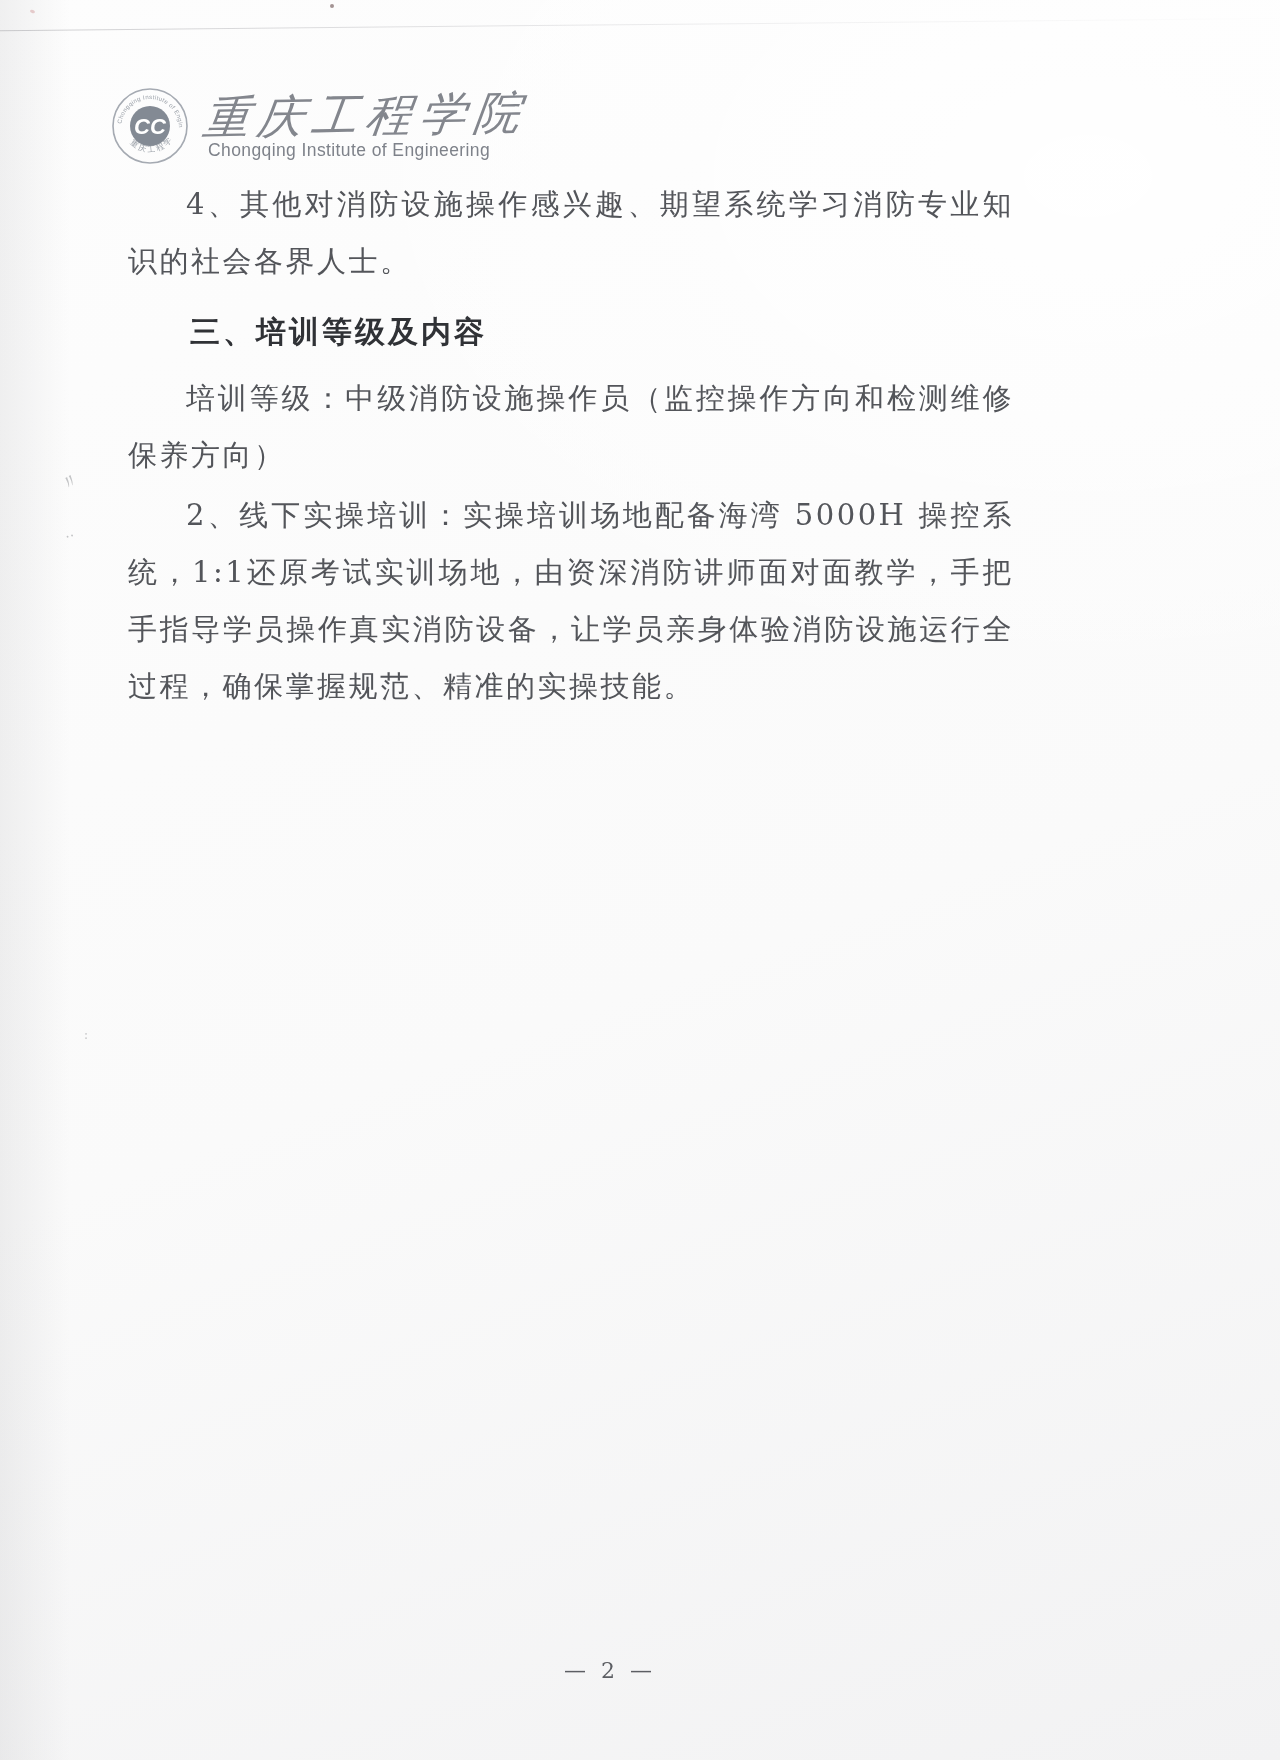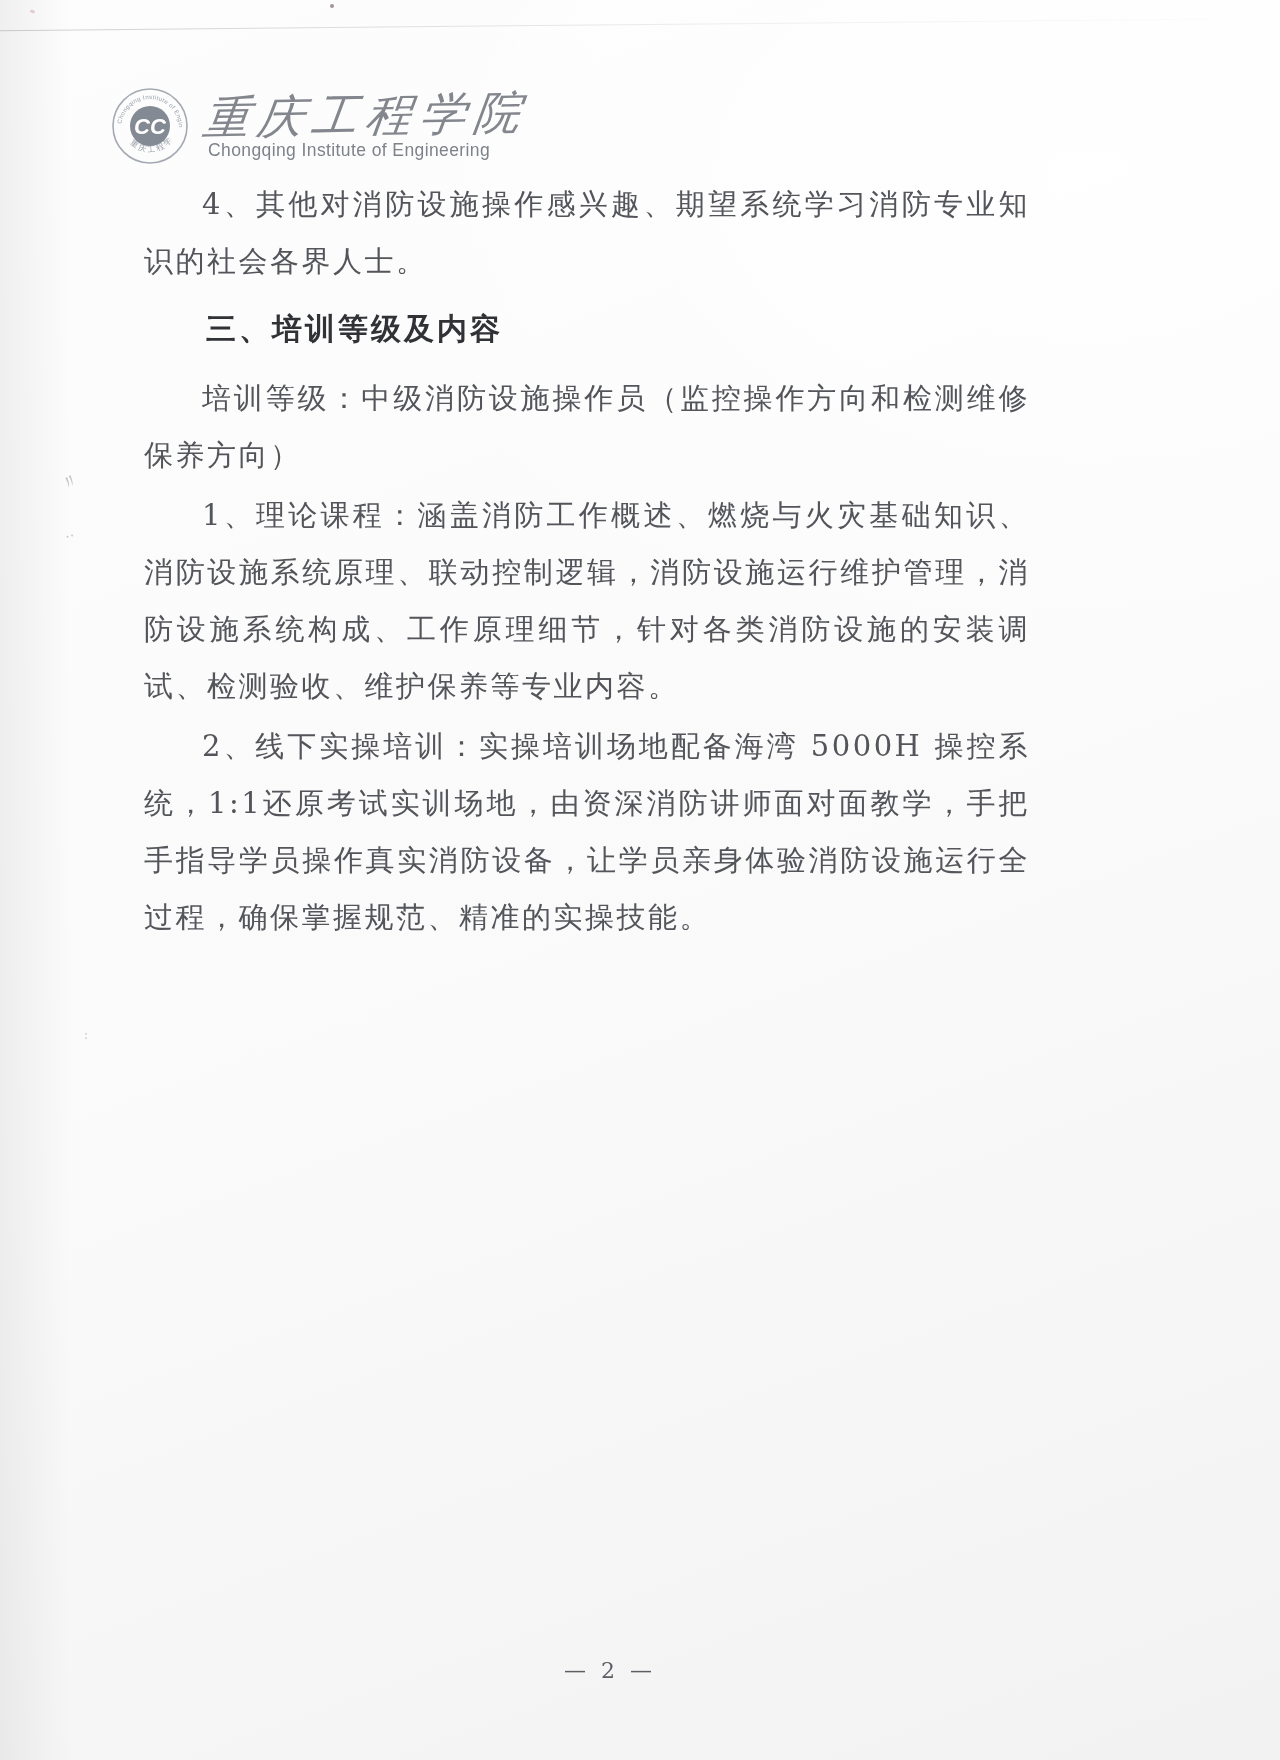--- a/index.html
+++ b/index.html
@@ -54,30 +54,30 @@
     font-size:17.5px;
     letter-spacing:.4px;
     color:#7e828a;
     margin-top:2px;
     margin-left:4px;
     white-space:nowrap;
   }
 
   
   .doc-body{
-    position:absolute;top:176px;left:144px;width:886px;
+    position:absolute;top:176px;left:128px;width:886px;
     font-family:"DejaVu Serif",serif;
     font-size:29px;
     line-height:57px;
     letter-spacing:2.5px;
     text-align:justify;
   }
   .doc-body p{margin:0 0 3px;text-indent:2em;}
   .doc-body h3{
-    font-family:Liberation Mono, monospace;
+    font-family:Liberation Sans, sans-serif;
     font-size:30px;
     font-weight:bold;
     color:#303236;
     letter-spacing:3px;
     margin:13px 0 10px;
     padding-left:62px;
     line-height:57px;
   }
 
   
@@ -122,21 +122,20 @@
     <div class="logo-text">
       <div class="logo-zh">重庆工程学院</div>
       <div class="logo-en">Chongqing Institute of Engineering</div>
     </div>
   </header>
 
   <main class="doc-body">
     <p>4、其他对消防设施操作感兴趣、期望系统学习消防专业知识的社会各界人士。</p>
     <h3>三、培训等级及内容</h3>
     <p>培训等级：中级消防设施操作员（监控操作方向和检测维修保养方向）</p>
-    <p>1、理论课程：涵盖消防工作概述、燃烧与火灾基础知识、消防设施系统原理、联动控制逻辑，消防设施运行维护管理，消防设施系统构成、工作原理细节，针对各类消防设施的安装调试、检测验收、维护保养等专业内容。</p>
     <p>2、线下实操培训：实操培训场地配备海湾 5000H 操控系统，1:1还原考试实训场地，由资深消防讲师面对面教学，手把手指导学员操作真实消防设备，让学员亲身体验消防设施运行全过程，确保掌握规范、精准的实操技能。</p>
   </main>
 
   <footer class="page-footer">
     <span>— 2 —</span>
   </footer>
 
 </div>
 
 </body></html>

